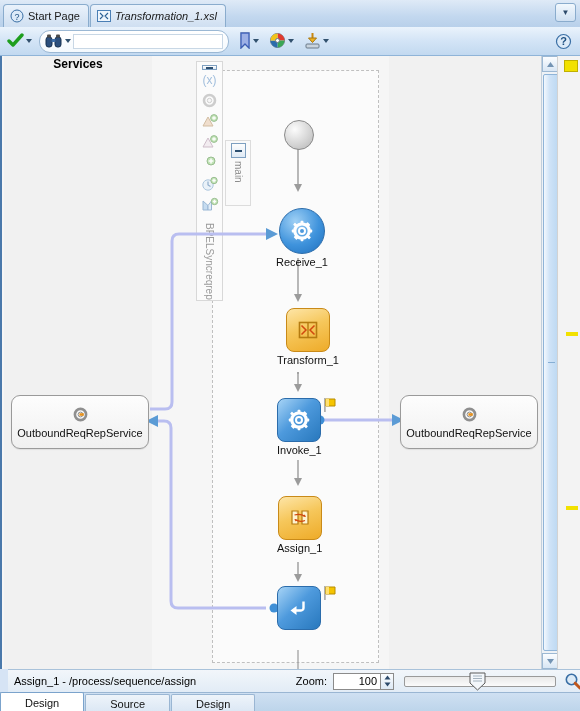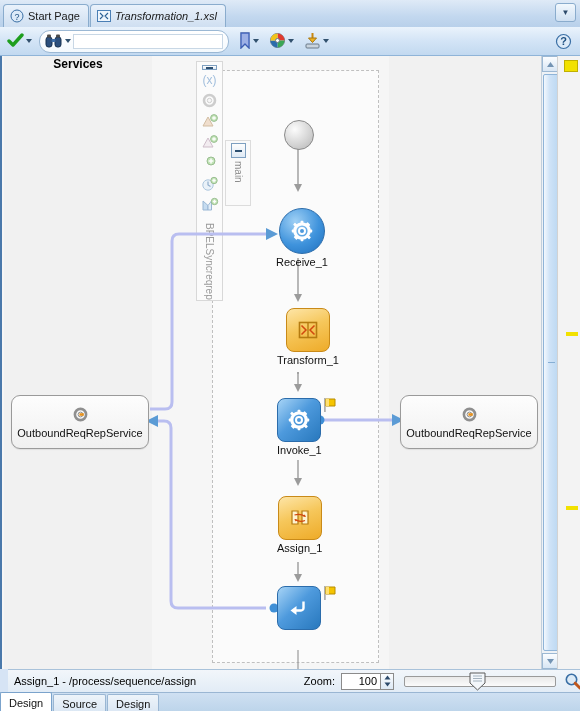--- a/index.html
+++ b/index.html
@@ -188,21 +188,21 @@
   
   .status{
     position:absolute;left:8px;top:669px;width:580px;height:23px;
     background:linear-gradient(#f2f6fa,#e2ecf6);
     border-top:1px solid #a9c2da;
     display:flex;align-items:center;box-sizing:border-box;
     padding:0 6px;font-size:11px;
   }
   .zoomlbl{margin-left:auto;margin-right:6px;}
   .zoomfield{
-    width:40px;height:17px;border:1px solid #8b8b8b;background:#fff;
+    width:48px;height:17px;border:1px solid #8b8b8b;background:#fff;
     font-size:11px;text-align:right;padding-right:3px;box-sizing:border-box;
     font-family:"Liberation Sans",sans-serif;outline:none;
     line-height:15px;
   }
   .spin{
     width:13px;height:17px;border:1px solid #8b8b8b;border-left:none;
     background:linear-gradient(#fbfdff,#dde9f5);
     display:flex;flex-direction:column;box-sizing:border-box;
   }
   .spin div{flex:1;display:flex;align-items:center;justify-content:center;font-size:6px;color:#234;}
@@ -217,21 +217,21 @@
   .mag{margin-left:8px;width:18px;height:18px;}
 
   
   .btabs{
     position:absolute;left:0;top:692px;width:580px;height:19px;
     background:linear-gradient(#cfe0f2,#bcd4ea);
     display:flex;align-items:flex-end;
     border-top:1px solid #9ab6d3;
   }
   .btab{
-    height:17px;padding:0 8px;margin-right:1px;
+    height:17px;padding:0 24px;margin-right:1px;
     border:1px solid #9ab6d3;border-bottom:none;border-radius:2px 2px 0 0;
     background:linear-gradient(#eef4fa,#dbe7f4);
     font-size:11px;display:flex;align-items:center;color:#111;
   }
   .btab.active{background:#ffffff;border-color:#7ba3cc;height:19px;}
 </style>
 </head>
 <body>
 
 <div class="app">

